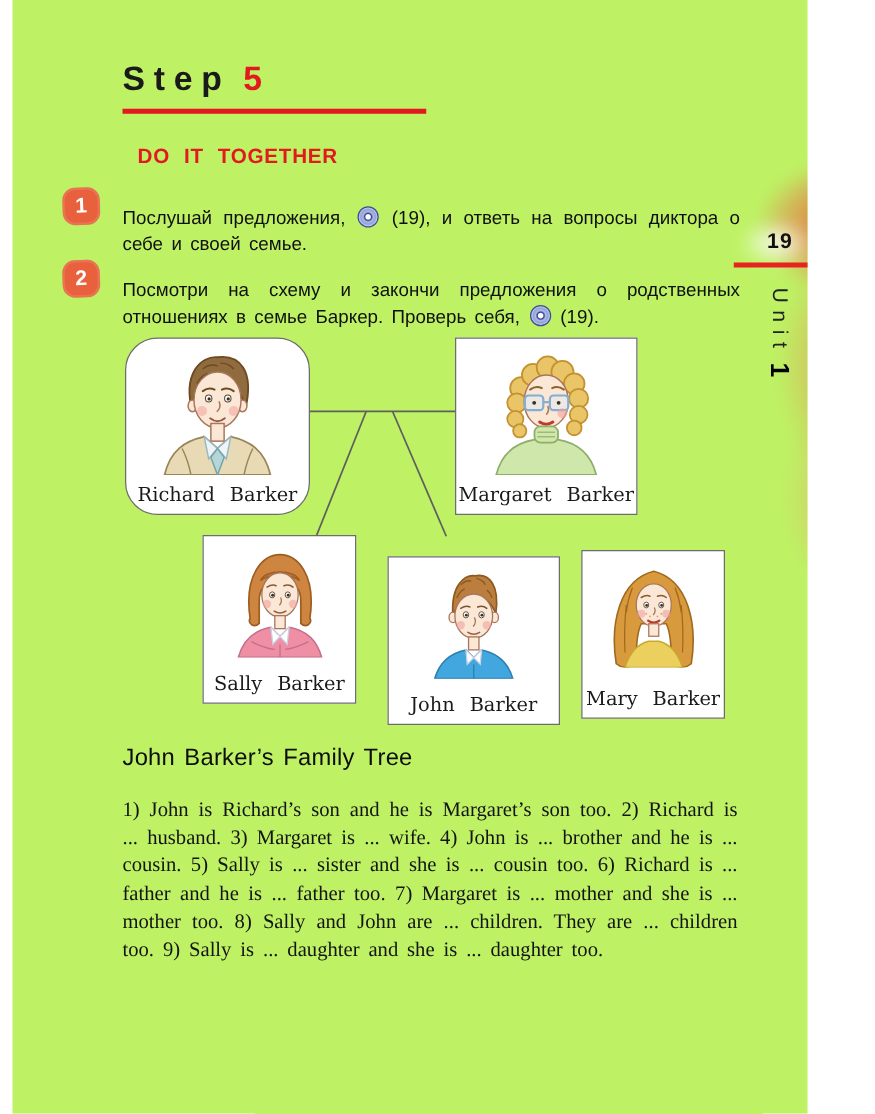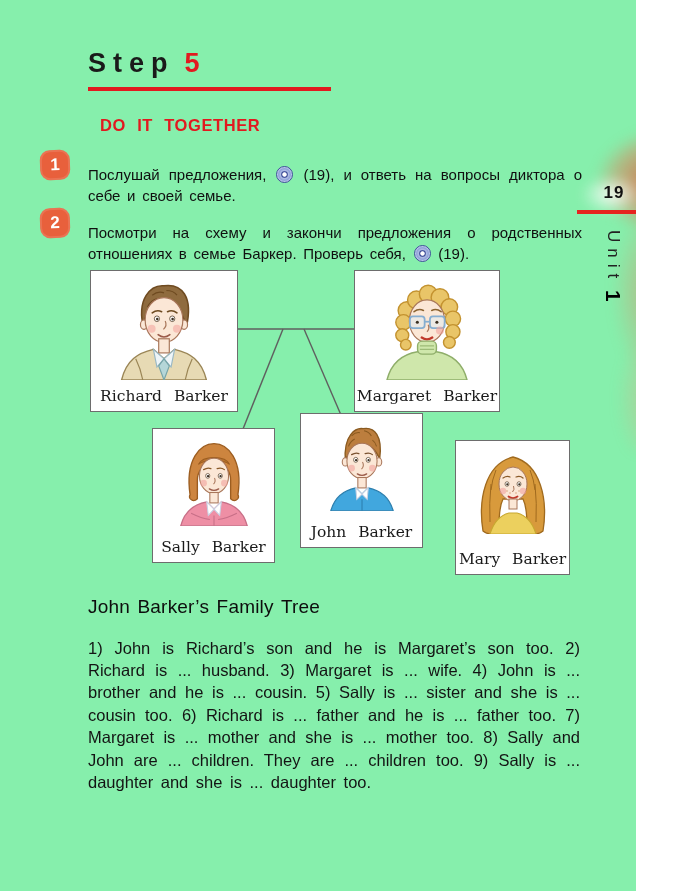--- a/index.html
+++ b/index.html
@@ -1,18 +1,18 @@
 <!DOCTYPE html>
 <html><head>
 <meta charset="utf-8">
 <style>
   html,body{margin:0;padding:0;background:#ffffff;}
   #page{
-    position:relative;width:636px;height:891px;background:#86efac;
-    overflow:hidden;font-family:"Liberation Sans",sans-serif;color:#111;
+    position:relative;width:636px;height:891px;background:#bef264;
+    overflow:hidden;font-family:"Liberation Sans",sans-serif;color:#111;margin-left:10px;
   }
   
   .step-row{position:absolute;left:88px;top:48px;font-weight:bold;font-size:27px;letter-spacing:7px;color:#1a1a1a;}
   .step-num{color:#e2191f;margin-left:10px;letter-spacing:0;}
   .step-underline{position:absolute;left:88px;top:87px;width:243px;height:3.5px;background:#e2191f;}
   .section-title{position:absolute;left:100px;top:116px;font-weight:bold;font-size:16.5px;letter-spacing:.6px;word-spacing:6px;color:#e2191f;}
   
   .badge{position:absolute;left:40px;width:30px;height:30px;background:#e8603c;border-radius:10px;
          transform:rotate(-2deg);display:flex;align-items:center;justify-content:center;
          color:#fff;font-weight:bold;font-size:17px;box-shadow:inset 0 0 0 2px rgba(255,255,255,.12);}
@@ -21,28 +21,28 @@
   .ex-text.e1{top:149px;} .ex-text.e2{top:207px;}
   .cd{display:inline-block;width:15px;height:15px;border-radius:50%;vertical-align:-2.5px;margin:0 1px;
       border:1px solid #3f4d9a;
       background:radial-gradient(circle at 50% 50%, #ffffff 0 17%, #2e3e8e 25%, #aebbe4 38%, #8fa2d8 55%, #cdd6f2 72%, #5a6ab0 100%);}
   
   .tree-lines{position:absolute;left:0;top:0;pointer-events:none;}
   .pbox{position:absolute;background:#fff;border:1.4px solid #6d6d6d;}
   .pbox .plabel{position:absolute;left:0;right:0;bottom:6px;text-align:center;
       font-family:"DejaVu Serif",serif;font-size:15.5px;color:#1a1a1a;word-spacing:7px;white-space:nowrap;}
   .pbox svg.portrait{position:absolute;left:50%;transform:translateX(-50%);top:3px;}
-  .box-richard{left:90px;top:270px;width:146px;height:140px;}
+  .box-richard{left:90px;top:270px;width:146px;height:140px;border-radius:26px;}
   .box-margaret{left:354px;top:270px;width:144px;height:140px;}
   .box-sally{left:152px;top:428px;width:121px;height:133px;}
-  .box-john{left:300px;top:413px;width:121px;height:133px;}
+  .box-john{left:300px;top:445px;width:121px;height:133px;padding-left:15px;}
   .box-mary{left:455px;top:440px;width:113px;height:133px;}
   
   .tree-heading{position:absolute;left:88px;top:580px;font-weight:normal;font-size:19px;letter-spacing:.2px;word-spacing:2px;color:#0d0d0d;}
-  .sentences{position:absolute;left:88px;top:620px;width:492px;font-family:Liberation Sans, sans-serif;
+  .sentences{position:absolute;left:88px;top:620px;width:492px;font-family:Liberation Serif, serif;
       font-size:16.5px;line-height:22.4px;text-align:justify;word-spacing:3px;color:#141414;}
   
   .spray{position:absolute;left:556px;top:122px;width:146px;height:330px;filter:blur(6px);pointer-events:none;
     background:
       radial-gradient(ellipse 42px 26px at 38% 22%, rgba(255,255,255,.95), rgba(255,255,255,0) 75%),
       radial-gradient(ellipse 92px 68px at 76% 18%, rgba(231,79,44,.88), rgba(236,110,75,.42) 55%, rgba(240,130,95,0) 78%),
       radial-gradient(ellipse 58px 120px at 68% 52%, rgba(238,120,85,.5), rgba(238,120,85,0) 75%),
       radial-gradient(ellipse 46px 92px at 66% 84%, rgba(243,152,118,.42), rgba(243,152,118,0) 78%);}
   .page-number{position:absolute;left:594px;top:183px;width:40px;text-align:center;font-weight:bold;font-size:17px;color:#111;letter-spacing:1px;}
   .sidebar-rule{position:absolute;left:577px;top:210px;width:87px;height:4px;background:#e6231f;}

